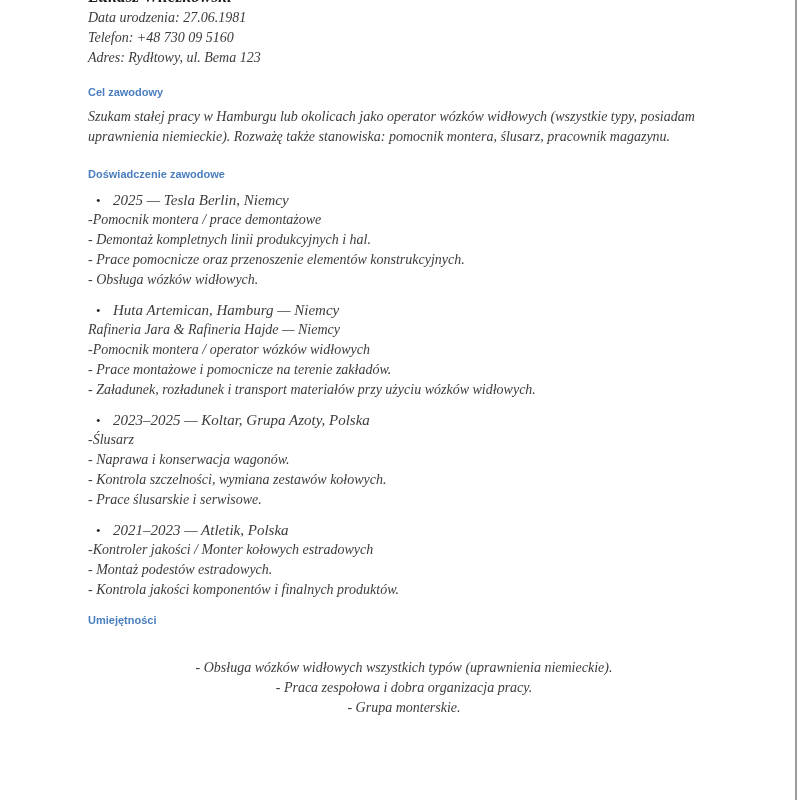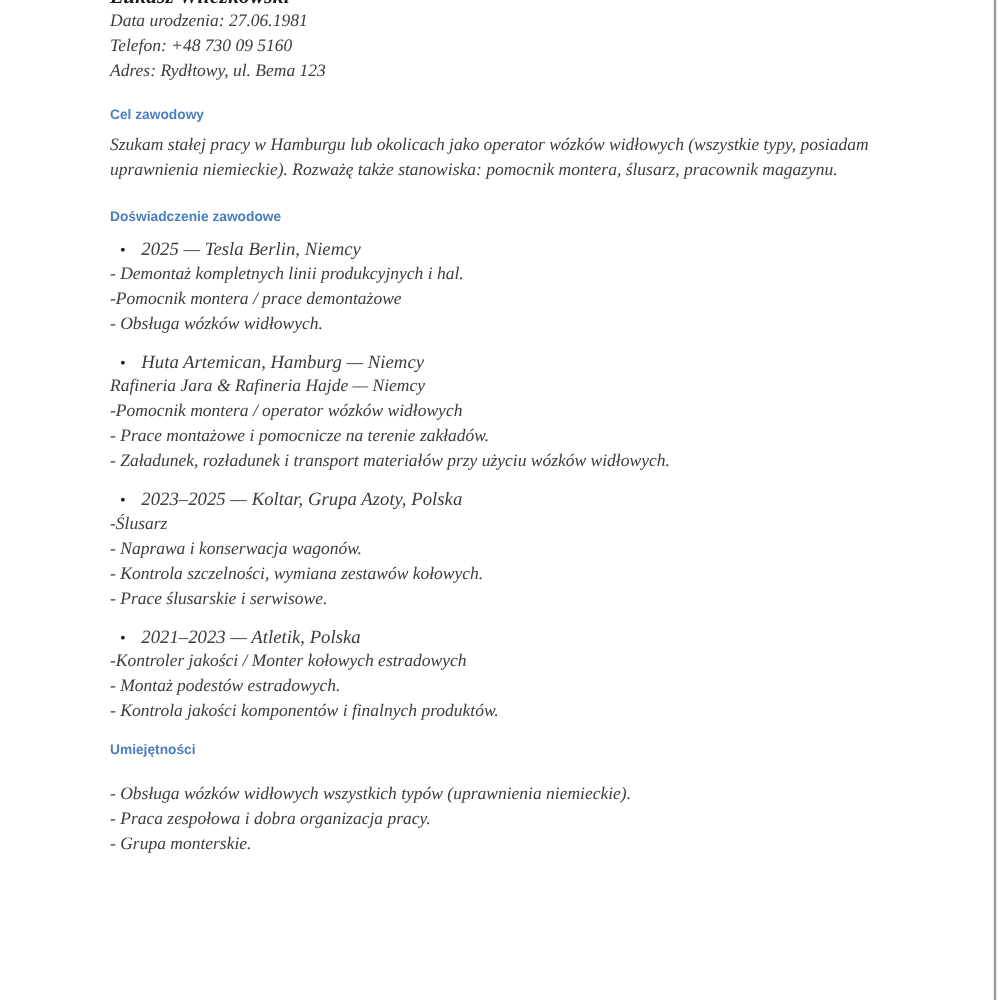--- a/index.html
+++ b/index.html
@@ -68,21 +68,21 @@
     padding-left: 8px;
     box-sizing: border-box;
     flex: 0 0 25px;
   }
   .job-head-text {
     font-style: italic;
     font-size: 15px;
     line-height: 20px;
     color: #3c3c3c;
   }
-  .skills-list { margin-top: 16px; }
+  .skills-list { margin-top: 28px; text-align: center; }
   .right-border {
     position: absolute;
     left: 795px;
     top: 0;
     width: 2px;
     height: 800px;
     background: #9b9b9b;
   }
 </style>
 </head>
@@ -101,22 +101,23 @@
   <h2 class="section-title title-objective">Cel zawodowy</h2>
   <div class="body-line objective-text">Szukam stałej pracy w Hamburgu lub okolicach jako operator wózków widłowych (wszystkie typy, posiadam uprawnienia niemieckie). Rozważę także stanowiska: pomocnik montera, ślusarz, pracownik magazynu.</div>
 
   <h2 class="section-title title-experience">Doświadczenie zawodowe</h2>
 
   <div class="job job-first">
     <div class="job-head">
       <span class="bullet">•</span>
       <span class="job-head-text">2025 — Tesla Berlin, Niemcy</span>
     </div>
+    <div class="body-line">-Pomocnik montera / prace demontażowe</div>
     <div class="body-line">- Demontaż kompletnych linii produkcyjnych i hal.</div>
-    <div class="body-line">-Pomocnik montera / prace demontażowe</div>
+    <div class="body-line">- Prace pomocnicze oraz przenoszenie elementów konstrukcyjnych.</div>
     <div class="body-line">- Obsługa wózków widłowych.</div>
   </div>
 
   <div class="job">
     <div class="job-head">
       <span class="bullet">•</span>
       <span class="job-head-text">Huta Artemican, Hamburg — Niemcy</span>
     </div>
     <div class="body-line">Rafineria Jara &amp; Rafineria Hajde — Niemcy</div>
     <div class="body-line">-Pomocnik montera / operator wózków widłowych</div>

